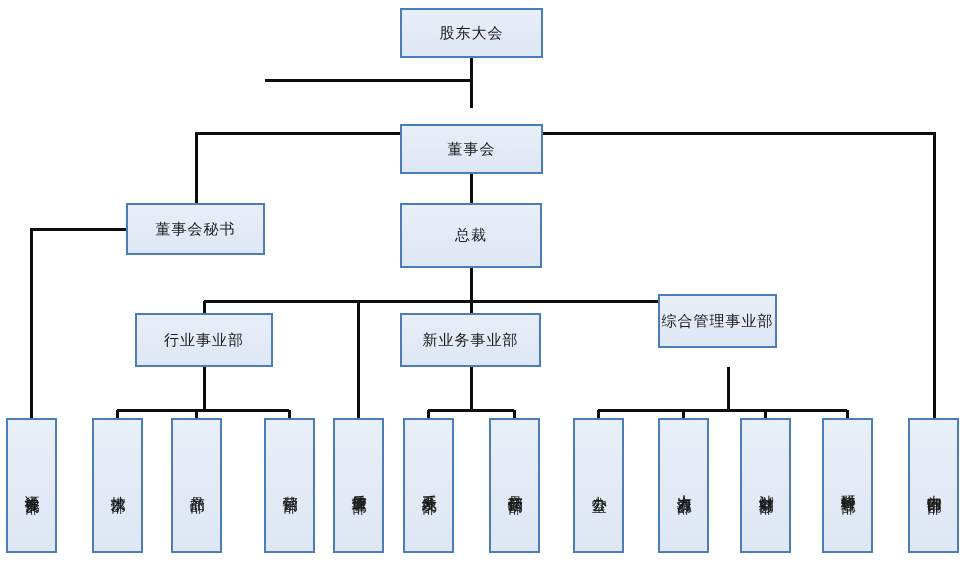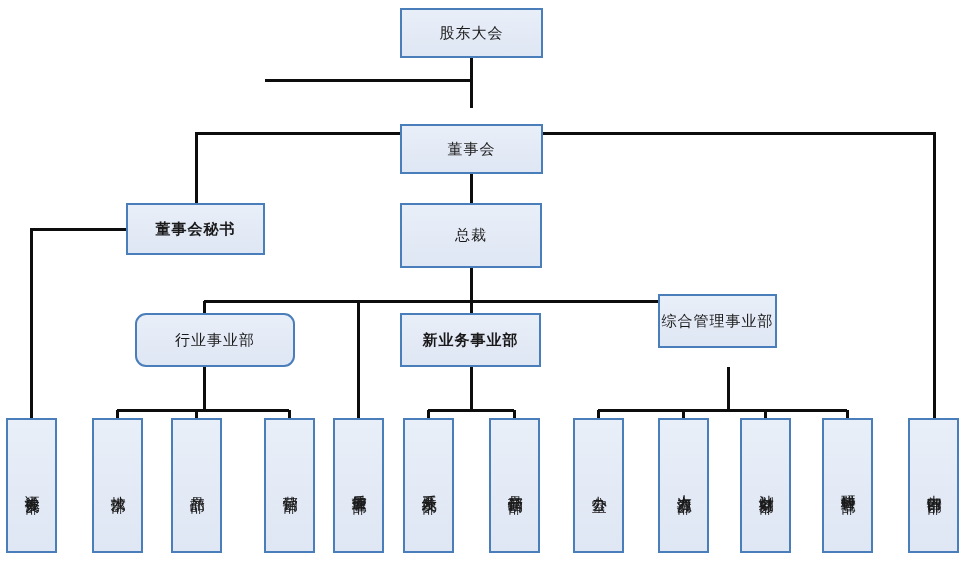--- a/index.html
+++ b/index.html
@@ -109,33 +109,33 @@
 
   <div class="node" style="left:400px; top:8px; width:143px; height:50px;">
     <span class="label">股东大会</span>
   </div>
 
 
   <div class="node" style="left:400px; top:108px; width:143px; height:50px;margin-top:16px;">
     <span class="label">董事会</span>
   </div>
 
-  <div class="node" style="left:126px; top:203px; width:139px; height:52px;font-weight:bold;">
+  <div class="node" style="left:126px; top:203px; width:139px; height:52px;">
     <span class="label">董事会秘书</span>
   </div>
 
   <div class="node" style="left:400px; top:203px; width:142px; height:65px;">
     <span class="label">总裁</span>
   </div>
 
-  <div class="node" style="left:135px; top:313px; width:160px; height:54px;border-radius:11px;">
+  <div class="node" style="left:135px; top:313px; width:138px; height:54px;">
     <span class="label">行业事业部</span>
   </div>
 
-  <div class="node" style="left:400px; top:313px; width:141px; height:54px;font-weight:bold;">
+  <div class="node" style="left:400px; top:313px; width:141px; height:54px;">
     <span class="label">新业务事业部</span>
   </div>
 
   <div class="node" style="left:658px; top:294px; width:119px; height:54px;">
     <span class="label">综合管理事业部</span>
   </div>
 
   <div class="node vertical" style="left:6px; top:418px; width:51px; height:135px;">
     <span class="label">证券投资部</span>
   </div>

